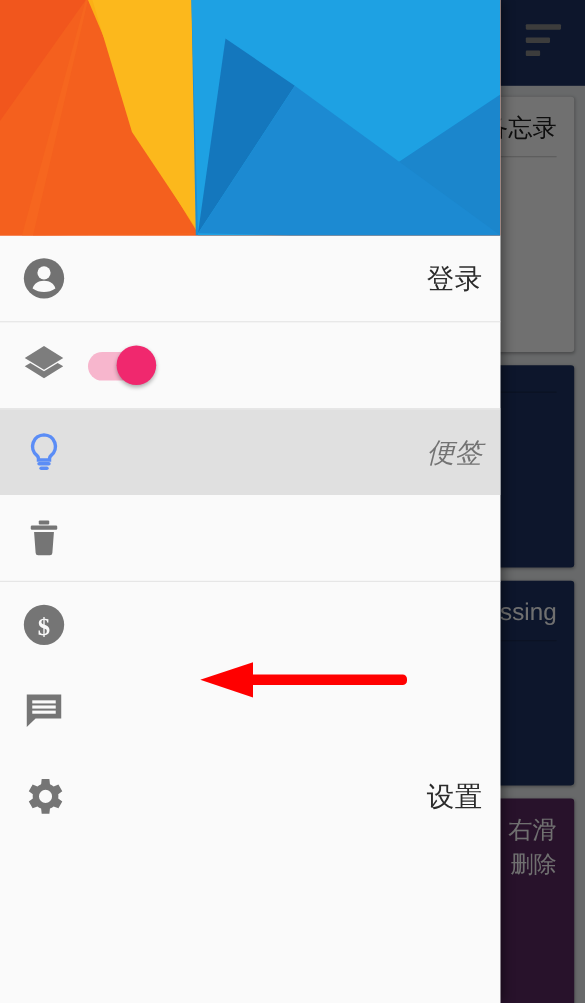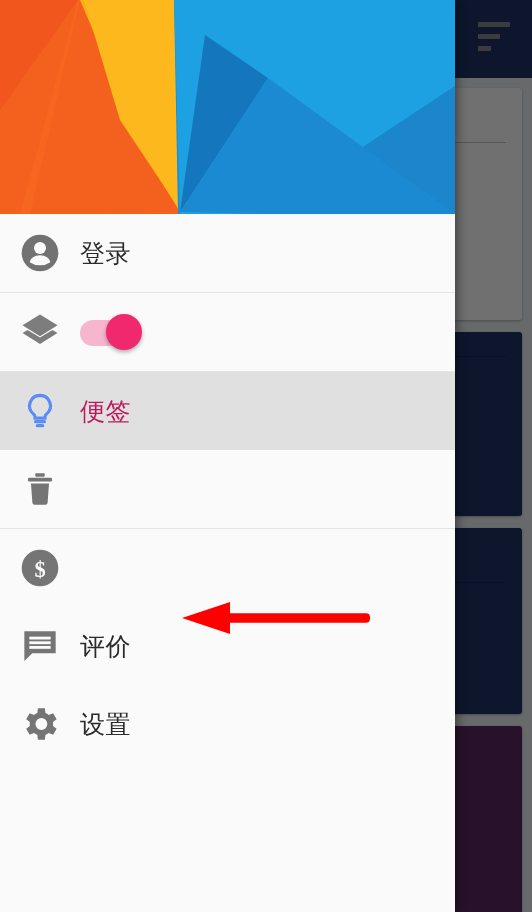--- a/index.html
+++ b/index.html
@@ -9,20 +9,21 @@
   }
   body {
     font-family: "Liberation Sans", "DejaVu Sans", sans-serif;
   }
   #screen {
     position: relative;
     width: 532px;
     height: 912px;
     overflow: hidden;
     background: #fafafa;
+    text-align: right;
   }
 
   
   #app-background {
     position: absolute;
     inset: 0;
     background: #eceff1;
   }
   #appbar {
     position: absolute;
@@ -144,21 +145,22 @@
     justify-content: center;
   }
   .menu-icon svg { display: block; }
   .menu-label {
     font-size: 25px;
     color: #2b2b2b;
     letter-spacing: 0.5px;
     flex: 1;
   }
   .menu-row.selected .menu-label {
-    color: #be185d;
+    color: #737373;
+    font-style: italic;
   }
 
   
   .switch {
     position: relative;
     width: 62px;
     height: 36px;
     margin-right: 18px;
   }
   .switch .track {
@@ -325,21 +327,20 @@
 
       <div class="menu-row">
         <span class="menu-icon">
           <svg width="40" height="40" viewBox="0 0 24 24" fill="#757575">
             <path d="M2.6 3.2h18.8v13.1H7.4L2.6 21z"></path>
             <rect x="5.6" y="6.4" width="12.8" height="1.7" fill="#fafafa"></rect>
             <rect x="5.6" y="9.2" width="12.8" height="1.7" fill="#fafafa"></rect>
             <rect x="5.6" y="12" width="12.8" height="1.7" fill="#fafafa"></rect>
           </svg>
         </span>
-        <span class="menu-label">评价</span>
       </div>
 
       <div class="menu-row">
         <span class="menu-icon">
           <svg width="42" height="42" viewBox="0 0 24 24" fill="#757575">
             <path d="M19.4 13.1a7.6 7.6 0 0 0 0-2.2l2.1-1.6-2-3.5-2.5 1a7.7 7.7 0 0 0-1.9-1.1L14.8 3h-4l-.3 2.7c-.7.3-1.3.6-1.9 1.1l-2.5-1-2 3.5 2.1 1.6a7.6 7.6 0 0 0 0 2.2l-2.1 1.6 2 3.5 2.5-1c.6.5 1.2.8 1.9 1.1L10.8 21h4l.3-2.7c.7-.3 1.3-.6 1.9-1.1l2.5 1 2-3.5zM12.8 15.4a3.4 3.4 0 1 1 0-6.8 3.4 3.4 0 0 1 0 6.8z"></path>
           </svg>
         </span>
         <span class="menu-label">设置</span>
       </div>

